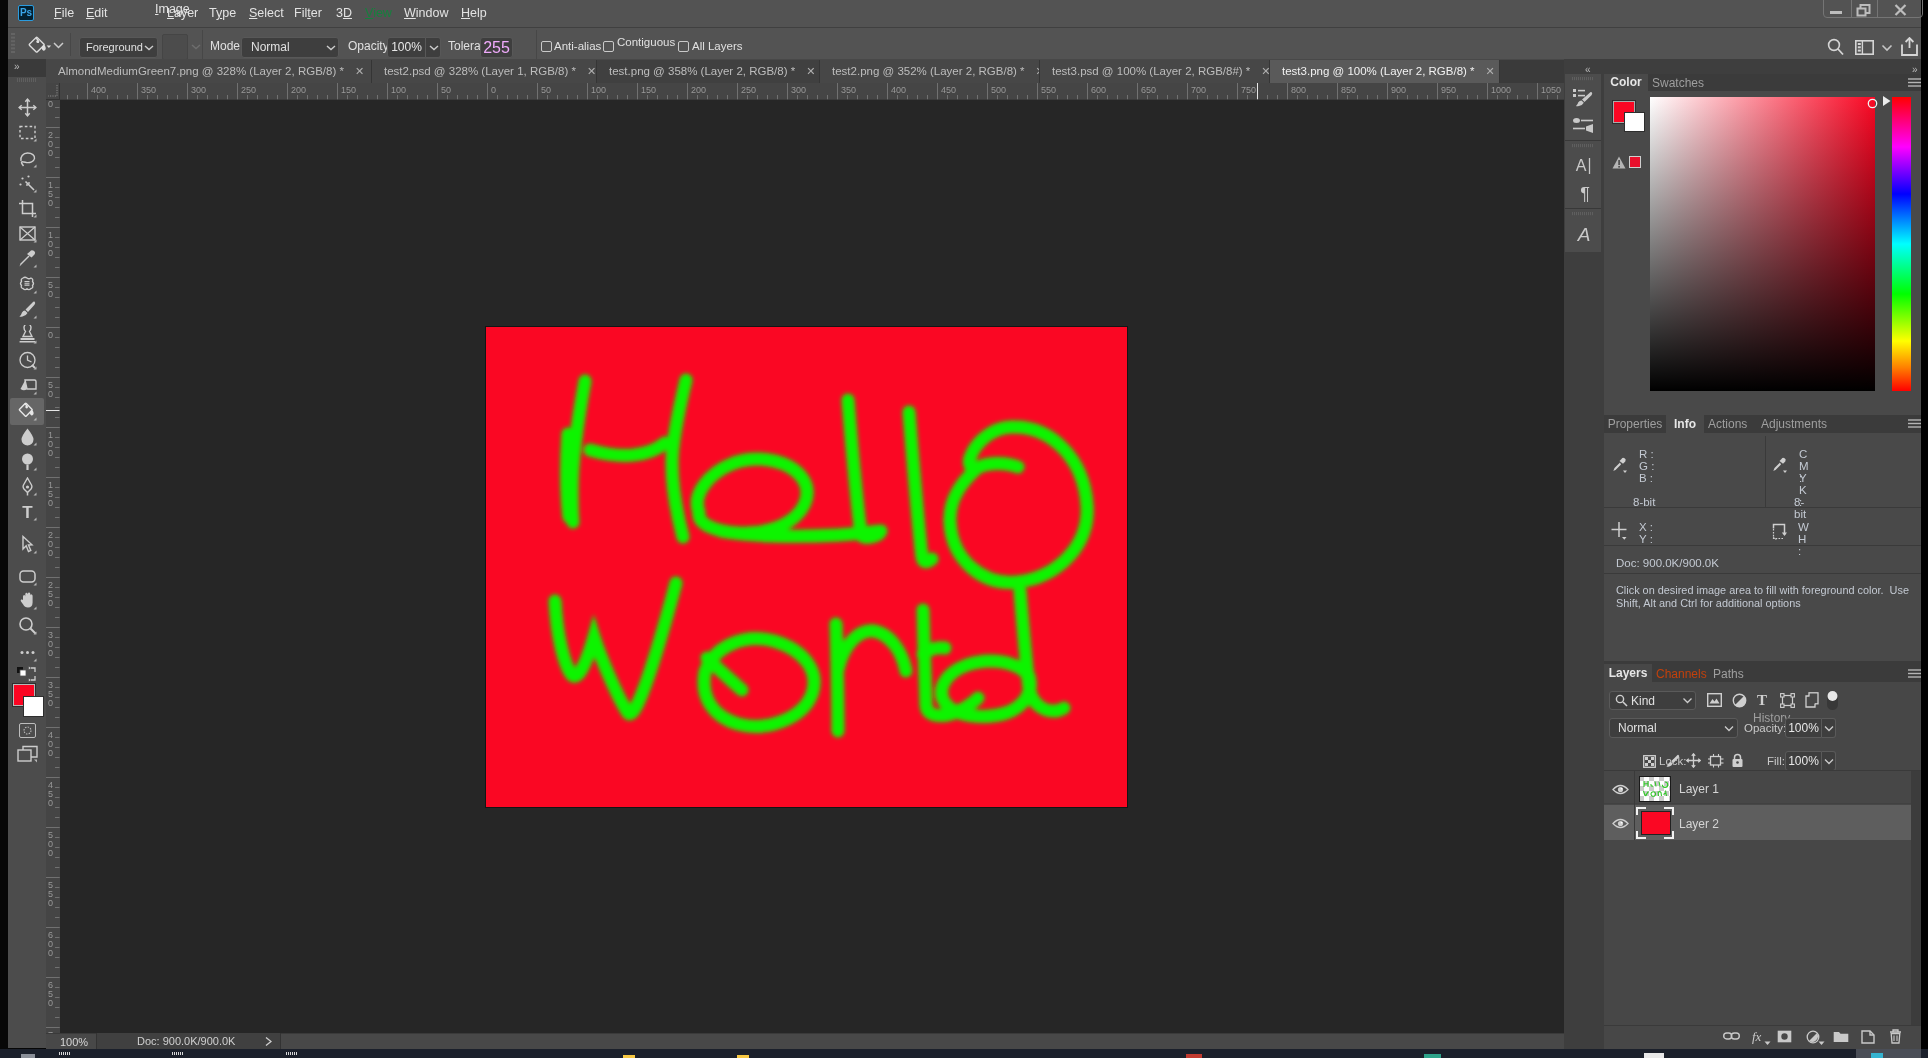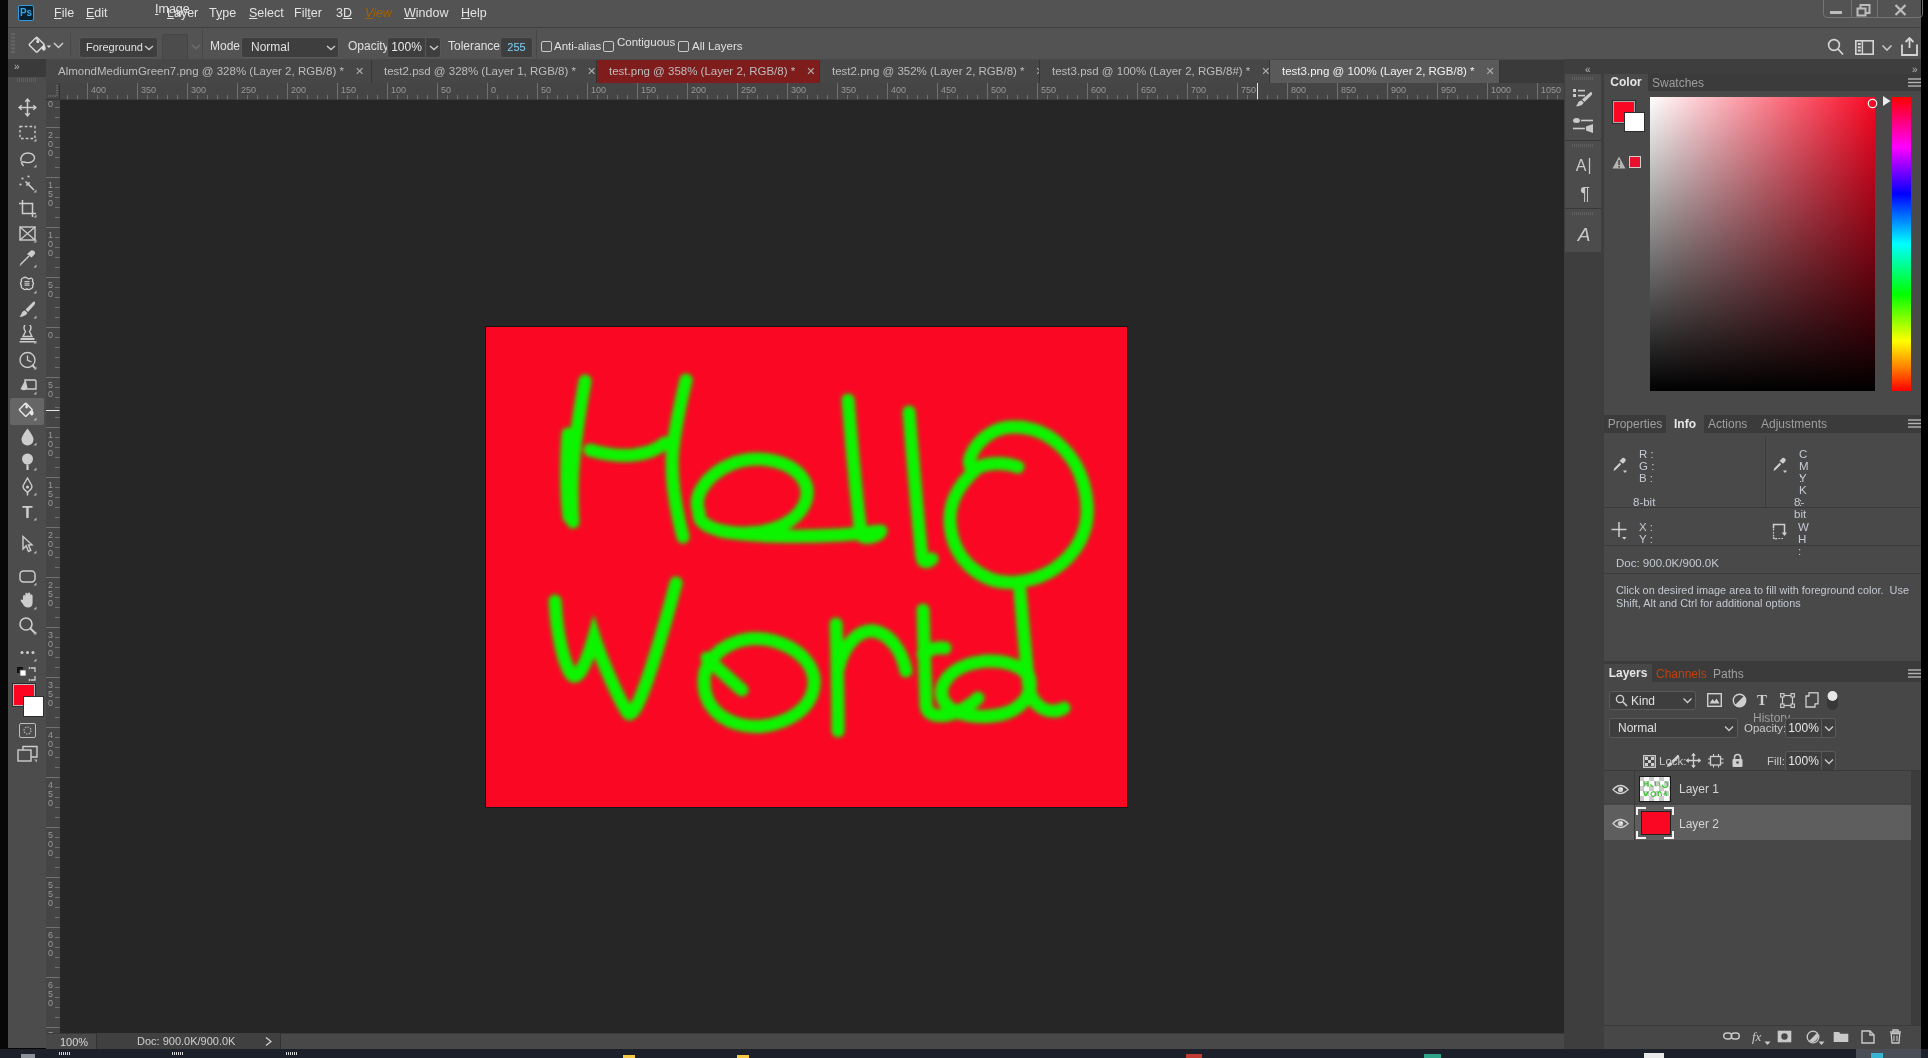--- a/index.html
+++ b/index.html
@@ -11,21 +11,21 @@
 <div class="abs" style="left:8px;top:0;width:1913px;height:27px;background:#535353;"></div>
 <div class="abs" style="left:18px;top:5px;width:16px;height:16px;background:#04202f;border:1px solid #2b9cdf;border-radius:2px;color:#3aa5e8;font-size:10px;font-weight:bold;text-align:center;line-height:14px;">Ps</div>
 <div class="abs" style="left:54px;top:6px;color:#e3e3e3;font-size:12.5px;text-align:center;"><span style="text-decoration:underline">F</span>ile</div>
 <div class="abs" style="left:86px;top:6px;color:#e3e3e3;font-size:12.5px;"><span style="text-decoration:underline">E</span>dit</div>
 <div class="abs" style="left:120px;top:2px;color:#e3e3e3;font-size:12.5px;margin-left:35px;"><span style="text-decoration:underline">I</span>mage</div>
 <div class="abs" style="left:167px;top:6px;color:#e3e3e3;font-size:12.5px;"><span style="text-decoration:underline">L</span>ayer</div>
 <div class="abs" style="left:209px;top:6px;color:#e3e3e3;font-size:12.5px;">T<span style="text-decoration:underline">y</span>pe</div>
 <div class="abs" style="left:249px;top:6px;color:#e3e3e3;font-size:12.5px;"><span style="text-decoration:underline">S</span>elect</div>
 <div class="abs" style="left:294px;top:6px;color:#e3e3e3;font-size:12.5px;">Fil<span style="text-decoration:underline">t</span>er</div>
 <div class="abs" style="left:336px;top:6px;color:#e3e3e3;font-size:12.5px;">3<span style="text-decoration:underline">D</span></div>
-<div class="abs" style="left:365px;top:6px;color:#a16207;font-size:12.5px;font-style:italic;"><span style="text-decoration:underline">V</span>iew</div>
+<div class="abs" style="left:365px;top:6px;color:#15803d;font-size:12.5px;"><span style="text-decoration:underline">V</span>iew</div>
 <div class="abs" style="left:404px;top:6px;color:#e3e3e3;font-size:12.5px;"><span style="text-decoration:underline">W</span>indow</div>
 <div class="abs" style="left:461px;top:6px;color:#e3e3e3;font-size:12.5px;"><span style="text-decoration:underline">H</span>elp</div>
 <div class="abs" style="left:1823px;top:-6px;width:100px;height:24px;border:1px solid #757575;border-radius:4px;"></div>
 <div class="abs" style="left:1851px;top:-2px;width:1px;height:19px;background:#757575;"></div>
 <div class="abs" style="left:1877px;top:-2px;width:1px;height:19px;background:#757575;"></div>
 <div class="abs" style="left:1830px;top:11px;width:12px;height:3px;background:#bdbdbd;"></div>
 <svg class="abs" style="left:1856px;top:4px" width="15" height="13" viewBox="0 0 15 13">
       <rect x="4.5" y="1" width="9" height="8" fill="none" stroke="#bdbdbd" stroke-width="2"></rect>
       <rect x="1.5" y="4.5" width="8" height="7" fill="#535353" stroke="#bdbdbd" stroke-width="2"></rect>
     </svg>
@@ -68,21 +68,21 @@
 <svg class="abs" style="left:326px;top:45px" width="10" height="6" viewBox="0 0 10 6">
       <path d="M1 1 L5 4.5 L9 1" stroke="#ccc" stroke-width="1.4" fill="none"></path>
     </svg>
 <div class="abs" style="left:348px;top:39px;color:#e0e0e0;font-size:12px;">Opacity:</div>
 <div class="abs" style="left:387px;top:37px;width:39px;height:21px;background:#3e3e3e;border:1px solid #585858;border-radius:3px 0 0 3px;color:#e8e8e8;font-size:12px;line-height:19px;text-align:center;">100%</div>
 <div class="abs" style="left:426px;top:37px;width:15px;height:21px;background:#3e3e3e;border:1px solid #585858;border-left:none;border-radius:0 3px 3px 0;"></div>
 <svg class="abs" style="left:429px;top:45px" width="10" height="6" viewBox="0 0 10 6">
       <path d="M1 1 L5 4.5 L9 1" stroke="#ccc" stroke-width="1.4" fill="none"></path>
     </svg>
 <div class="abs" style="left:448px;top:39px;color:#e0e0e0;font-size:12px;">Tolerance:</div>
-<div class="abs" style="left:500px;top:37px;width:33px;height:21px;background:#3e3e3e;border:1px solid #585858;border-radius:3px;color:#7dd3fc;font-size:11px;line-height:19px;text-align:center;">255</div>
+<div class="abs" style="left:480px;top:37px;width:33px;height:21px;background:#3e3e3e;border:1px solid #585858;border-radius:3px;color:#f0abfc;font-size:16px;line-height:19px;text-align:center;">255</div>
 <div class="abs" style="left:536px;top:30px;width:1px;height:29px;background:#474747;"></div>
 <div class="abs" style="left:541px;top:41px;width:11px;height:11px;border:1px solid #c9c9c9;border-radius:2px;background:none;"></div>
 <div class="abs" style="left:554px;top:40px;color:#e0e0e0;font-size:11.5px;">Anti-alias</div>
 <div class="abs" style="left:603px;top:41px;width:11px;height:11px;border:1px solid #c9c9c9;border-radius:2px;background:none;"></div>
 <div class="abs" style="left:617px;top:36px;color:#e0e0e0;font-size:11.5px;">Contiguous</div>
 <div class="abs" style="left:678px;top:41px;width:11px;height:11px;border:1px solid #c9c9c9;border-radius:2px;background:none;"></div>
 <div class="abs" style="left:692px;top:40px;color:#e0e0e0;font-size:11.5px;">All Layers</div>
 <svg class="abs" style="left:1827px;top:38px" width="17" height="18" viewBox="0 0 17 18">
 <circle cx="7" cy="7" r="5.4" fill="none" stroke="#d5d5d5" stroke-width="1.6"></circle>
       <path d="M11 11 L16 16.5" stroke="#d5d5d5" stroke-width="1.8"></path>
@@ -98,21 +98,21 @@
       <path d="M1.5 1.5 L6 6 L10.5 1.5" stroke="#c5c5c5" stroke-width="1.6" fill="none"></path>
     </svg>
 <svg class="abs" style="left:1901px;top:37px" width="17" height="19" viewBox="0 0 17 19">
 <path d="M1 7.5 L1 18 L16 18 L16 7.5" fill="none" stroke="#d5d5d5" stroke-width="1.8"></path>
 <path d="M8.5 1.5 L8.5 11" stroke="#d5d5d5" stroke-width="1.8"></path>
 <path d="M4.6 5 L8.5 1 L12.4 5" fill="none" stroke="#d5d5d5" stroke-width="1.8"></path>
     </svg>
 <div class="abs" style="left:8px;top:59px;width:1913px;height:24px;background:#3a3a3a;border-top:1px solid #484848;"></div>
 <div class="abs" style="left:46px;top:60px;width:326px;height:23px;background:#474747;border-right:1px solid #353535;color:#bdbdbd;font-size:11.5px;font-weight:normal;line-height:23px;padding-left:12px;white-space:nowrap;overflow:hidden;">AlmondMediumGreen7.png @ 328% (Layer 2, RGB/8) *<span style="color:#b0b0b0;font-weight:normal;padding-left:11px;font-size:11px;">✕</span></div>
 <div class="abs" style="left:372px;top:60px;width:225px;height:23px;background:#474747;border-right:1px solid #353535;color:#bdbdbd;font-size:11.5px;font-weight:normal;line-height:23px;padding-left:12px;white-space:nowrap;overflow:hidden;">test2.psd @ 328% (Layer 1, RGB/8) *<span style="color:#b0b0b0;font-weight:normal;padding-left:11px;font-size:11px;">✕</span></div>
-<div class="abs" style="left:597px;top:60px;width:223px;height:23px;background:#7f1d1d;border-right:1px solid #353535;color:#bdbdbd;font-size:11.5px;font-weight:normal;line-height:23px;padding-left:12px;white-space:nowrap;overflow:hidden;">test.png @ 358% (Layer 2, RGB/8) *<span style="color:#b0b0b0;font-weight:normal;padding-left:11px;font-size:11px;">✕</span></div>
+<div class="abs" style="left:597px;top:60px;width:223px;height:23px;background:#404040;border-right:1px solid #353535;color:#bdbdbd;font-size:11.5px;font-weight:normal;line-height:23px;padding-left:12px;white-space:nowrap;overflow:hidden;">test.png @ 358% (Layer 2, RGB/8) *<span style="color:#b0b0b0;font-weight:normal;padding-left:11px;font-size:11px;">✕</span></div>
 <div class="abs" style="left:820px;top:60px;width:220px;height:23px;background:#474747;border-right:1px solid #353535;color:#bdbdbd;font-size:11.5px;font-weight:normal;line-height:23px;padding-left:12px;white-space:nowrap;overflow:hidden;">test2.png @ 352% (Layer 2, RGB/8) *<span style="color:#b0b0b0;font-weight:normal;padding-left:11px;font-size:11px;">✕</span></div>
 <div class="abs" style="left:1040px;top:60px;width:230px;height:23px;background:#474747;border-right:1px solid #353535;color:#bdbdbd;font-size:11.5px;font-weight:normal;line-height:23px;padding-left:12px;white-space:nowrap;overflow:hidden;">test3.psd @ 100% (Layer 2, RGB/8#) *<span style="color:#b0b0b0;font-weight:normal;padding-left:11px;font-size:11px;">✕</span></div>
 <div class="abs" style="left:1270px;top:60px;width:230px;height:23px;background:#5a5a5a;border-right:1px solid #353535;color:#f2f2f2;font-size:11.5px;font-weight:normal;line-height:23px;padding-left:12px;white-space:nowrap;overflow:hidden;">test3.png @ 100% (Layer 2, RGB/8) *<span style="color:#b0b0b0;font-weight:normal;padding-left:11px;font-size:11px;">✕</span></div>
 <div class="abs" style="left:8px;top:59px;width:38px;height:989px;background:#4c4c4c;"></div>
 <div class="abs" style="left:8px;top:59px;width:38px;height:18px;background:#3a3a3a;color:#b9b9b9;font-size:10px;text-align:left;padding-left:6px;line-height:16px;">»</div>
 <svg class="abs" style="left:17px;top:78px" width="20" height="5" viewBox="0 0 20 5">
       <rect x="0" y="0" width="1" height="4" fill="#5f5f5f"></rect>
       <rect x="2" y="0" width="1" height="4" fill="#5f5f5f"></rect>
       <rect x="4" y="0" width="1" height="4" fill="#5f5f5f"></rect>
       <rect x="6" y="0" width="1" height="4" fill="#5f5f5f"></rect>

